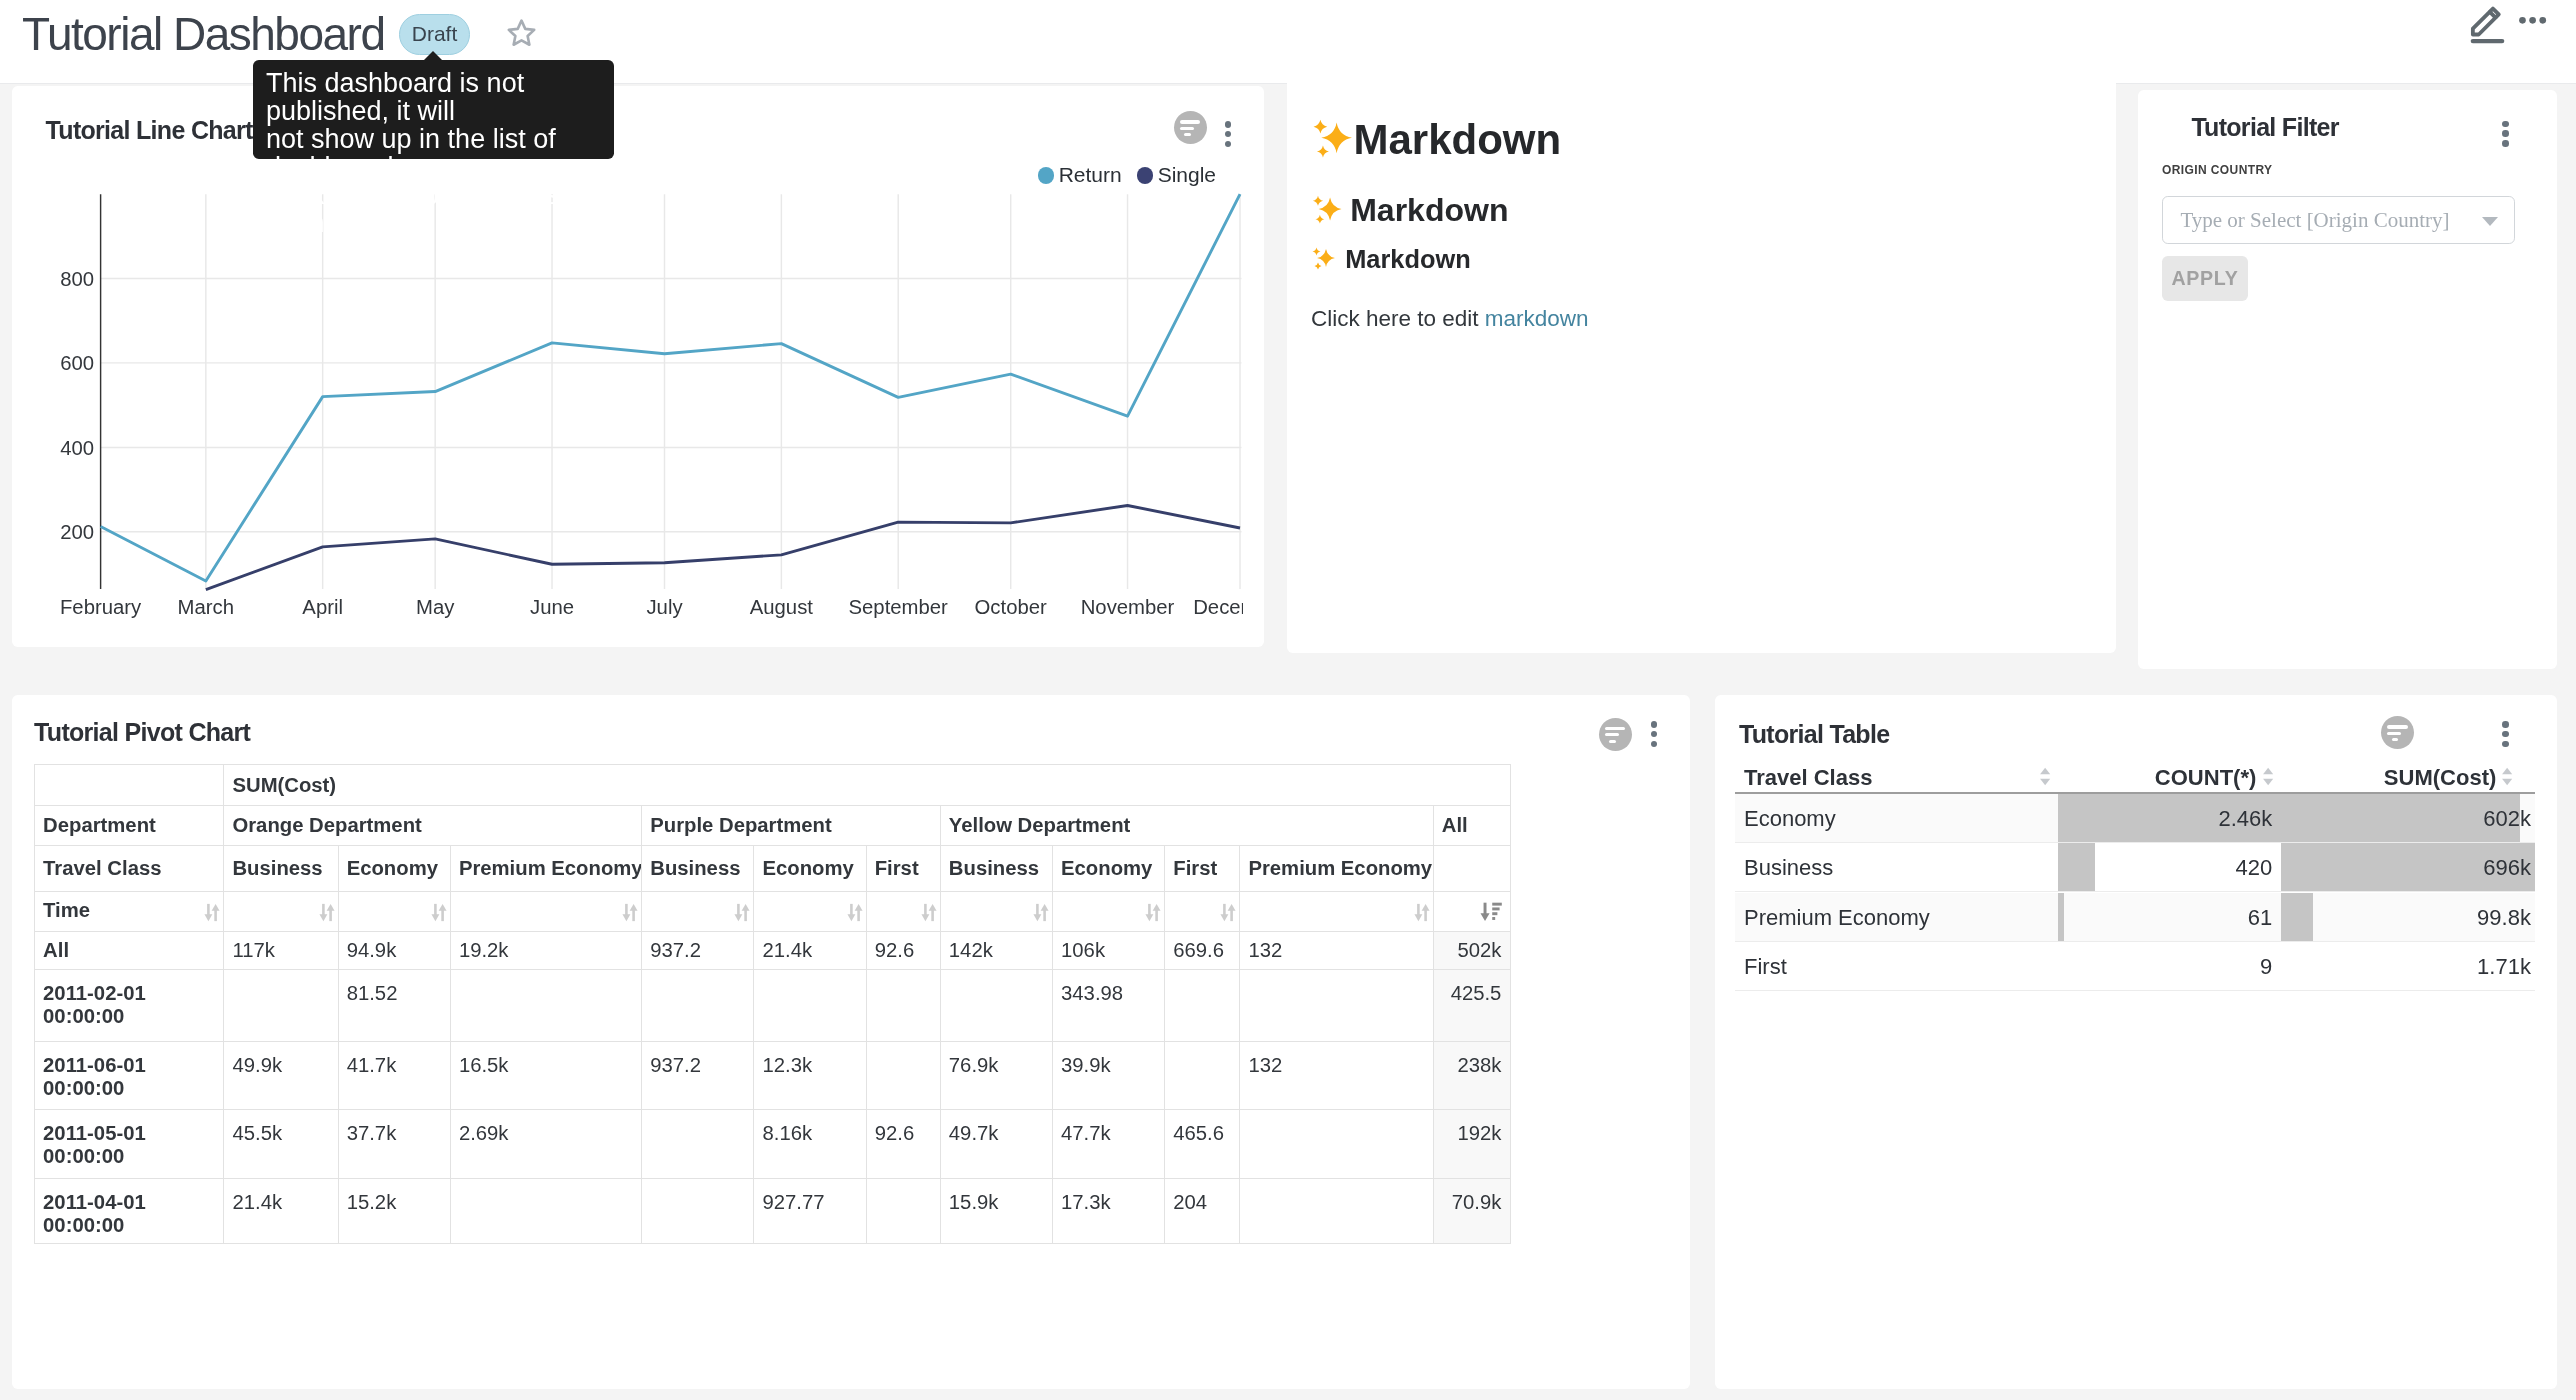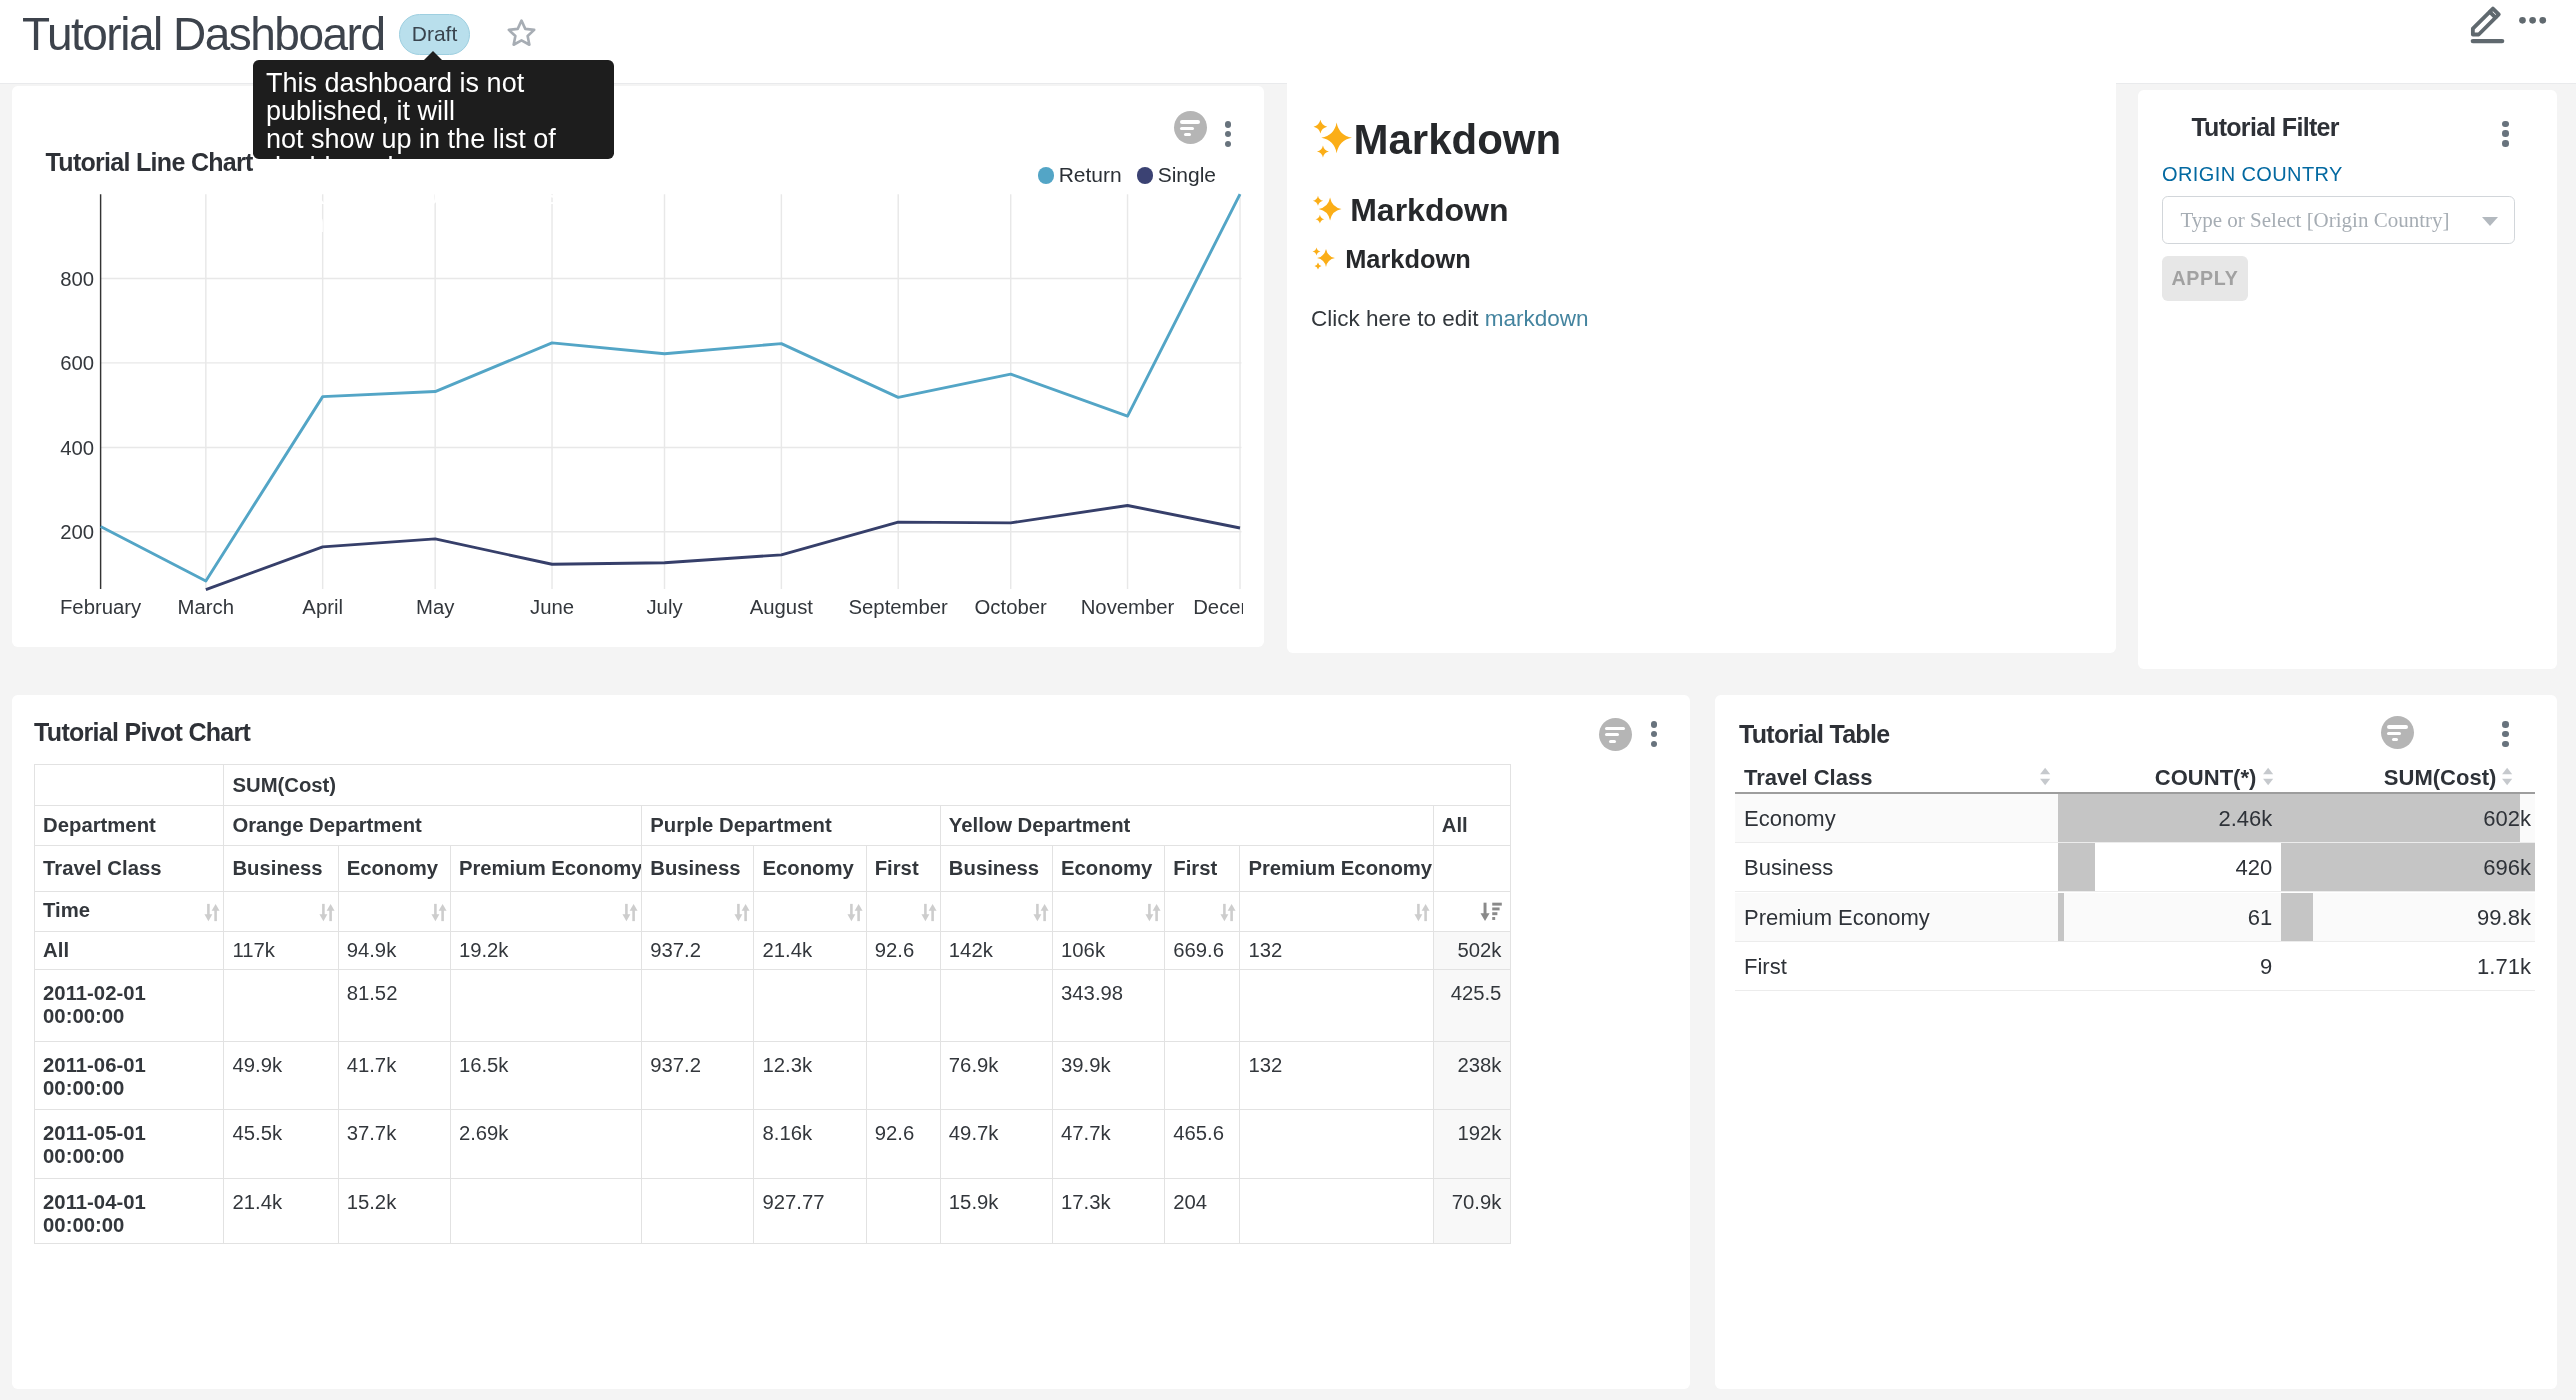--- a/index.html
+++ b/index.html
@@ -31,21 +31,21 @@
 .lgd { position:absolute; top:77px; font-size:21px; color:#2b3036; }
 .lgd i { display:inline-block; width:16.7px; height:16.7px; border-radius:50%; margin-right:4.4px; vertical-align:-1.5px; }
 
 #cardB h1 { position:absolute; left:24px; top:44px; font-size:42px; color:#26282b; font-weight:700; }
 #cardB h2 { position:absolute; left:24px; top:120px; font-size:32px; color:#26282b; font-weight:700; }
 #cardB h3 { position:absolute; left:24px; top:173px; font-size:25.4px; color:#26282b; font-weight:700; }
 #cardB p  { position:absolute; left:24px; top:234px; font-size:22.5px; color:#32373c; }
 #cardB a  { color:#44849f; text-decoration:none; }
 .spark { display:inline-block; vertical-align:baseline; }
 
-#origlabel { position:absolute; left:24px; top:73px; font-size:20px; font-weight:400; color:#0369a1; letter-spacing:0.4px; }
+#origlabel { position:absolute; left:24px; top:73px; font-size:12px; font-weight:700; color:#404040; letter-spacing:0.4px; }
 #selbox { position:absolute; left:24px; top:106px; width:353px; height:48px; border:1.5px solid #d2d6da; border-radius:5.8px; background:#fff;font-family:Liberation Serif, serif; }
 #selbox span { position:absolute; left:17.4px; top:11px; font-size:21px; color:#a6adb4; }
 #selcaret { position:absolute; right:16px; top:20.3px; width:0; height:0; border-left:8px solid transparent; border-right:8px solid transparent; border-top:9.4px solid #b3b9bf; }
 #applybtn { position:absolute; left:24px; top:166px; width:86px; height:45px; background:#e7e7e7; border-radius:5.8px; font-size:19.6px; font-weight:700; color:#a1a1a1; text-align:center; line-height:45px; letter-spacing:0.7px; }
 
 #pivot { position:absolute; left:22.5px; top:69px; border-collapse:collapse; table-layout:fixed; width:1477px; font-size:20.3px; color:#33373c; }
 .si { float:right; margin-top:1.5px; }
 .sid { float:right; }
 #pivot td, #pivot th { border:1.5px solid #e2e2e2; padding:0 0 0 8px; text-align:left; font-weight:400; overflow:hidden; white-space:nowrap; }
 #pivot th { font-weight:700; }
@@ -76,21 +76,21 @@
       <rect x="2.5" y="24.5" width="23" height="3" rx="1.5" fill="#60696f"></rect>
     </svg>
   <svg id="hdots" width="35" height="8.7" viewBox="0 0 48 12">
       <circle cx="6" cy="6" r="4.6" fill="#60696f"></circle>
       <circle cx="20" cy="6" r="4.6" fill="#60696f"></circle>
       <circle cx="34" cy="6" r="4.6" fill="#60696f"></circle>
     </svg>
 </div>
 
 <div id="cardA" class="card">
-  <div class="ctitle" style="left:34px; top:30px;margin-top:32px;">Tutorial Line Chart</div>
+  <div class="ctitle" style="left:34px; top:30px;">Tutorial Line Chart</div>
   <div class="fcircle" style="left:1162px; top:25px;">
       <span class="f1"></span>
       <span class="f2"></span>
       <span class="f3"></span>
     </div>
   <div class="kebab" style="left:1213px; top:35px;">
       <span class="d1"></span>
       <span class="d2"></span>
       <span class="d3"></span>
     </div>

